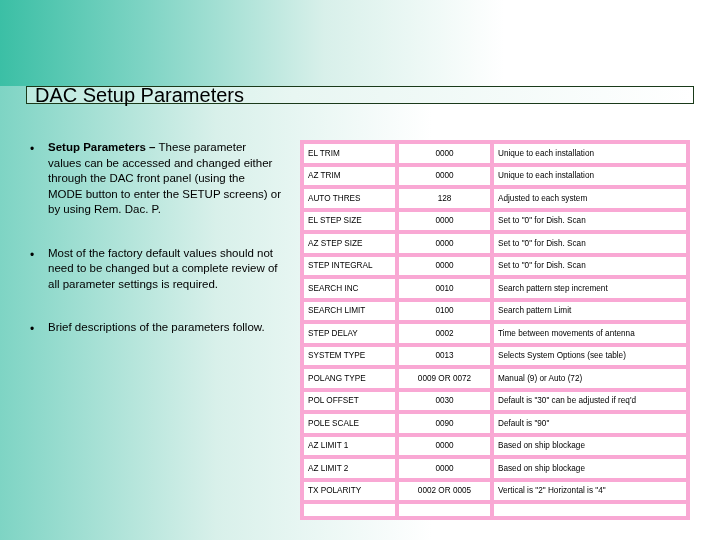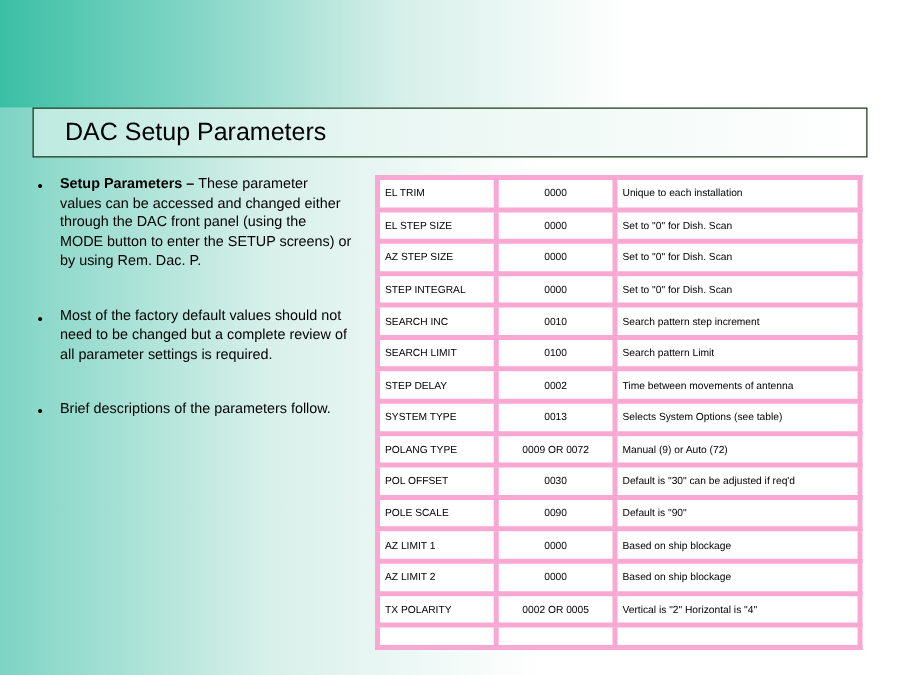--- a/index.html
+++ b/index.html
@@ -7,26 +7,26 @@
   body {
     font-family: Arial, Helvetica, sans-serif;
     background: linear-gradient(to right, #7ed4c4 0%, #d8f0ea 30%, #ffffff 60%, #ffffff 100%);
     position: relative;
   }
   .title-bar {
     position: absolute;
     top: 86px;
     left: 26px;
     right: 26px;
-    height: 40px;
+    height: 18px;
     background: linear-gradient(to right, #bdeadf 0%, #e8f6f2 40%, #ffffff 100%);
     border: 1px solid #1a3a1a;
     display: flex;
     align-items: center;
-    padding-left: 25px;
+    padding-left: 8px;
   }
   .title-bar h1 {
     font-size: 20px;
     font-weight: normal;
     color: #000;
   }
   .band-top {
     position: absolute;
     top: 0; left: 0; right: 0; height: 86px;
     background: linear-gradient(to right, #3bbfa5 0%, #7ed4c4 20%, #d8f0ea 45%, #ffffff 70%);
@@ -117,20 +117,30 @@
         <col class="c2">
         <col class="c3">
       </colgroup>
     <tbody id="tbody">
         <tr>
           <td class="c1">EL TRIM</td>
           <td class="c2">0000</td>
           <td class="c3">Unique to each installation</td>
         </tr>
         <tr>
+          <td class="c1">AZ TRIM</td>
+          <td class="c2">0000</td>
+          <td class="c3">Unique to each installation</td>
+        </tr>
+        <tr>
+          <td class="c1">AUTO THRES</td>
+          <td class="c2">128</td>
+          <td class="c3">Adjusted to each system</td>
+        </tr>
+        <tr>
           <td class="c1">EL STEP SIZE</td>
           <td class="c2">0000</td>
           <td class="c3">Set to "0" for Dish. Scan</td>
         </tr>
         <tr>
           <td class="c1">AZ STEP SIZE</td>
           <td class="c2">0000</td>
           <td class="c3">Set to "0" for Dish. Scan</td>
         </tr>
         <tr>

